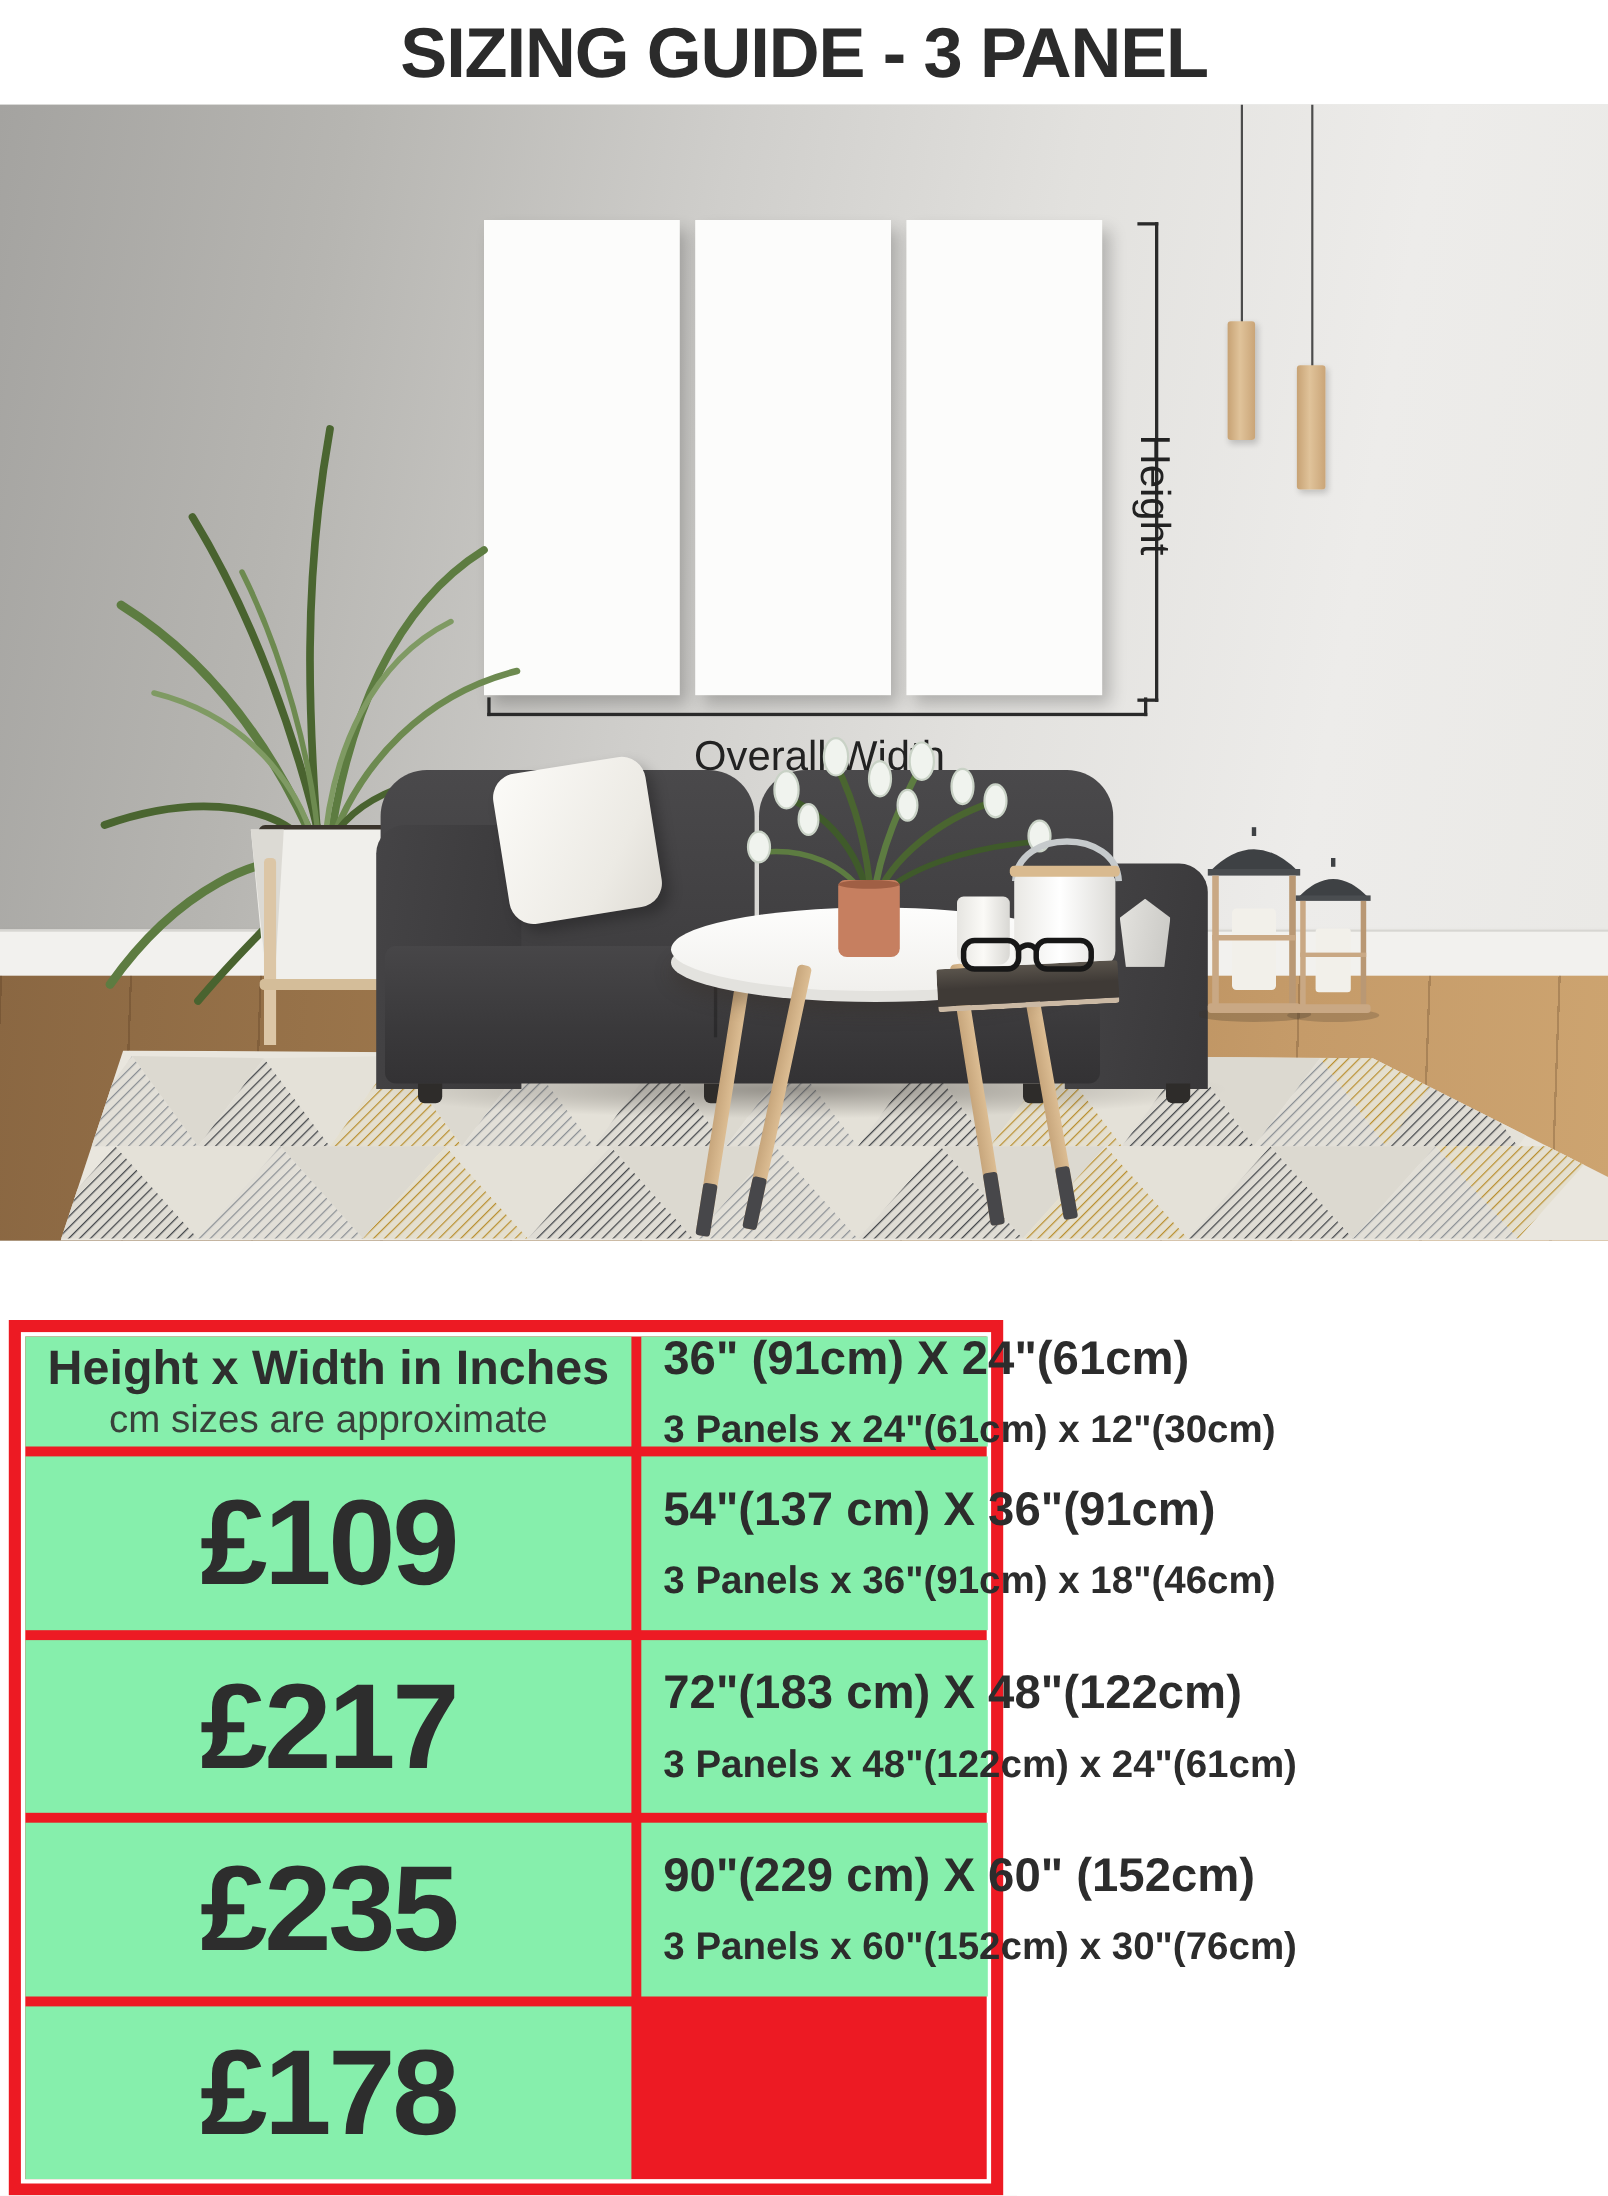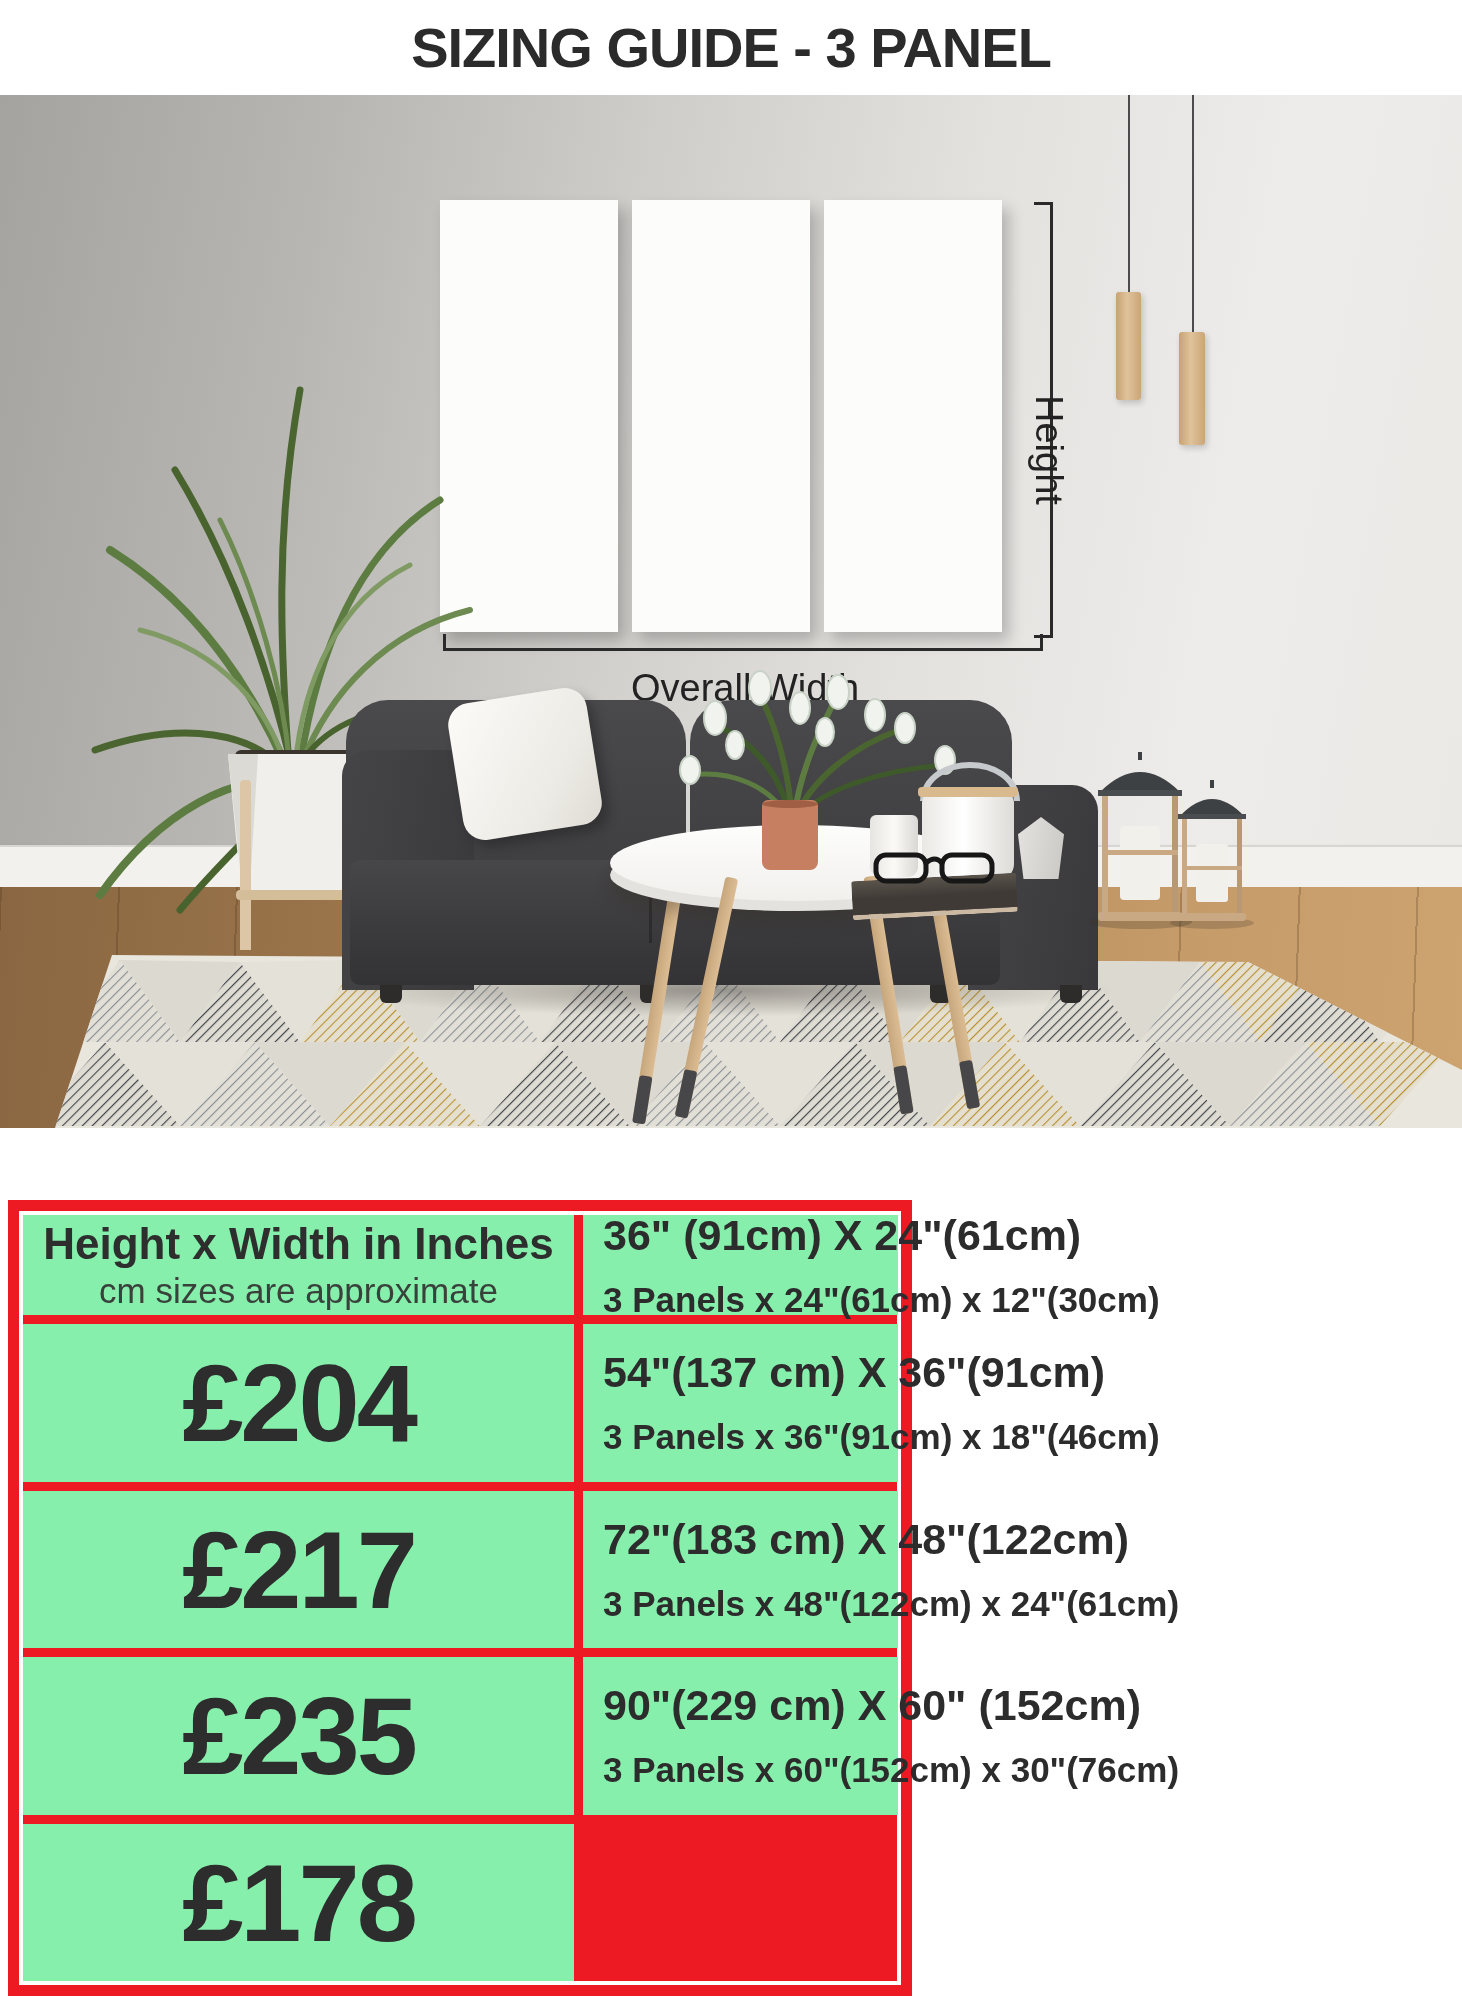--- a/index.html
+++ b/index.html
@@ -1,20 +1,20 @@
 <!DOCTYPE html>
 <html><head>
 <meta charset="utf-8">
 <style>
   html,body{margin:0;padding:0;background:#ffffff;}
   .page{position:relative;width:1462px;height:1996px;background:#fff;overflow:hidden;
         font-family:"Liberation Sans","DejaVu Sans",sans-serif;color:#2d2d2d;}
   
   .title{position:absolute;top:0;left:0;width:100%;height:95px;display:flex;align-items:center;justify-content:center;
-         font-size:56px;font-weight:bold;letter-spacing:-1px;color:#2b2b2b;white-space:nowrap;}
+         font-size:64px;font-weight:bold;letter-spacing:-1px;color:#2b2b2b;white-space:nowrap;}
   
   .ph{position:absolute;top:95px;left:0;width:1462px;height:1033px;overflow:hidden;background:#d8d7d3;}
   .wall{position:absolute;top:0;left:0;width:100%;height:752px;
         background:linear-gradient(100deg,#a4a3a0 0%,#b6b5b1 20%,#cfcecb 42%,#e2e1de 62%,#edecea 82%,#eae9e6 100%);}
   .baseboard{position:absolute;top:750px;left:0;width:100%;height:42px;background:#f2f1ee;
         border-top:2px solid #d7d6d2;box-shadow:0 4px 6px rgba(0,0,0,.18);}
   .floor{position:absolute;top:792px;left:0;width:100%;height:241px;
         background:linear-gradient(95deg,#8a6742 0%,#9d774c 28%,#b38959 55%,#c59b69 80%,#cda470 100%);}
   .floor:after{content:"";position:absolute;inset:0;
         background:repeating-linear-gradient(92deg,rgba(60,35,15,.22) 0 2px,transparent 2px 118px);}
@@ -303,21 +303,21 @@
     <div class="tgrid">
       <div class="cell hleft">
         <div class="hl1">Height x Width in Inches</div>
         <div class="hl2">cm sizes are approximate</div>
       </div>
 
       <div class="cell rleft">
         <div class="size-line">36" (91cm) X 24"(61cm)</div>
         <div class="panels-line">3 Panels x 24"(61cm) x 12"(30cm)</div>
       </div>
-      <div class="cell rprice">£204</div>
+      <div class="cell rprice">£109</div>
 
       <div class="cell rleft">
         <div class="size-line">54"(137 cm) X 36"(91cm)</div>
         <div class="panels-line">3 Panels x 36"(91cm) x 18"(46cm)</div>
       </div>
       <div class="cell rprice">£217</div>
 
       <div class="cell rleft">
         <div class="size-line">72"(183 cm) X 48"(122cm)</div>
         <div class="panels-line">3 Panels x 48"(122cm) x 24"(61cm)</div>

